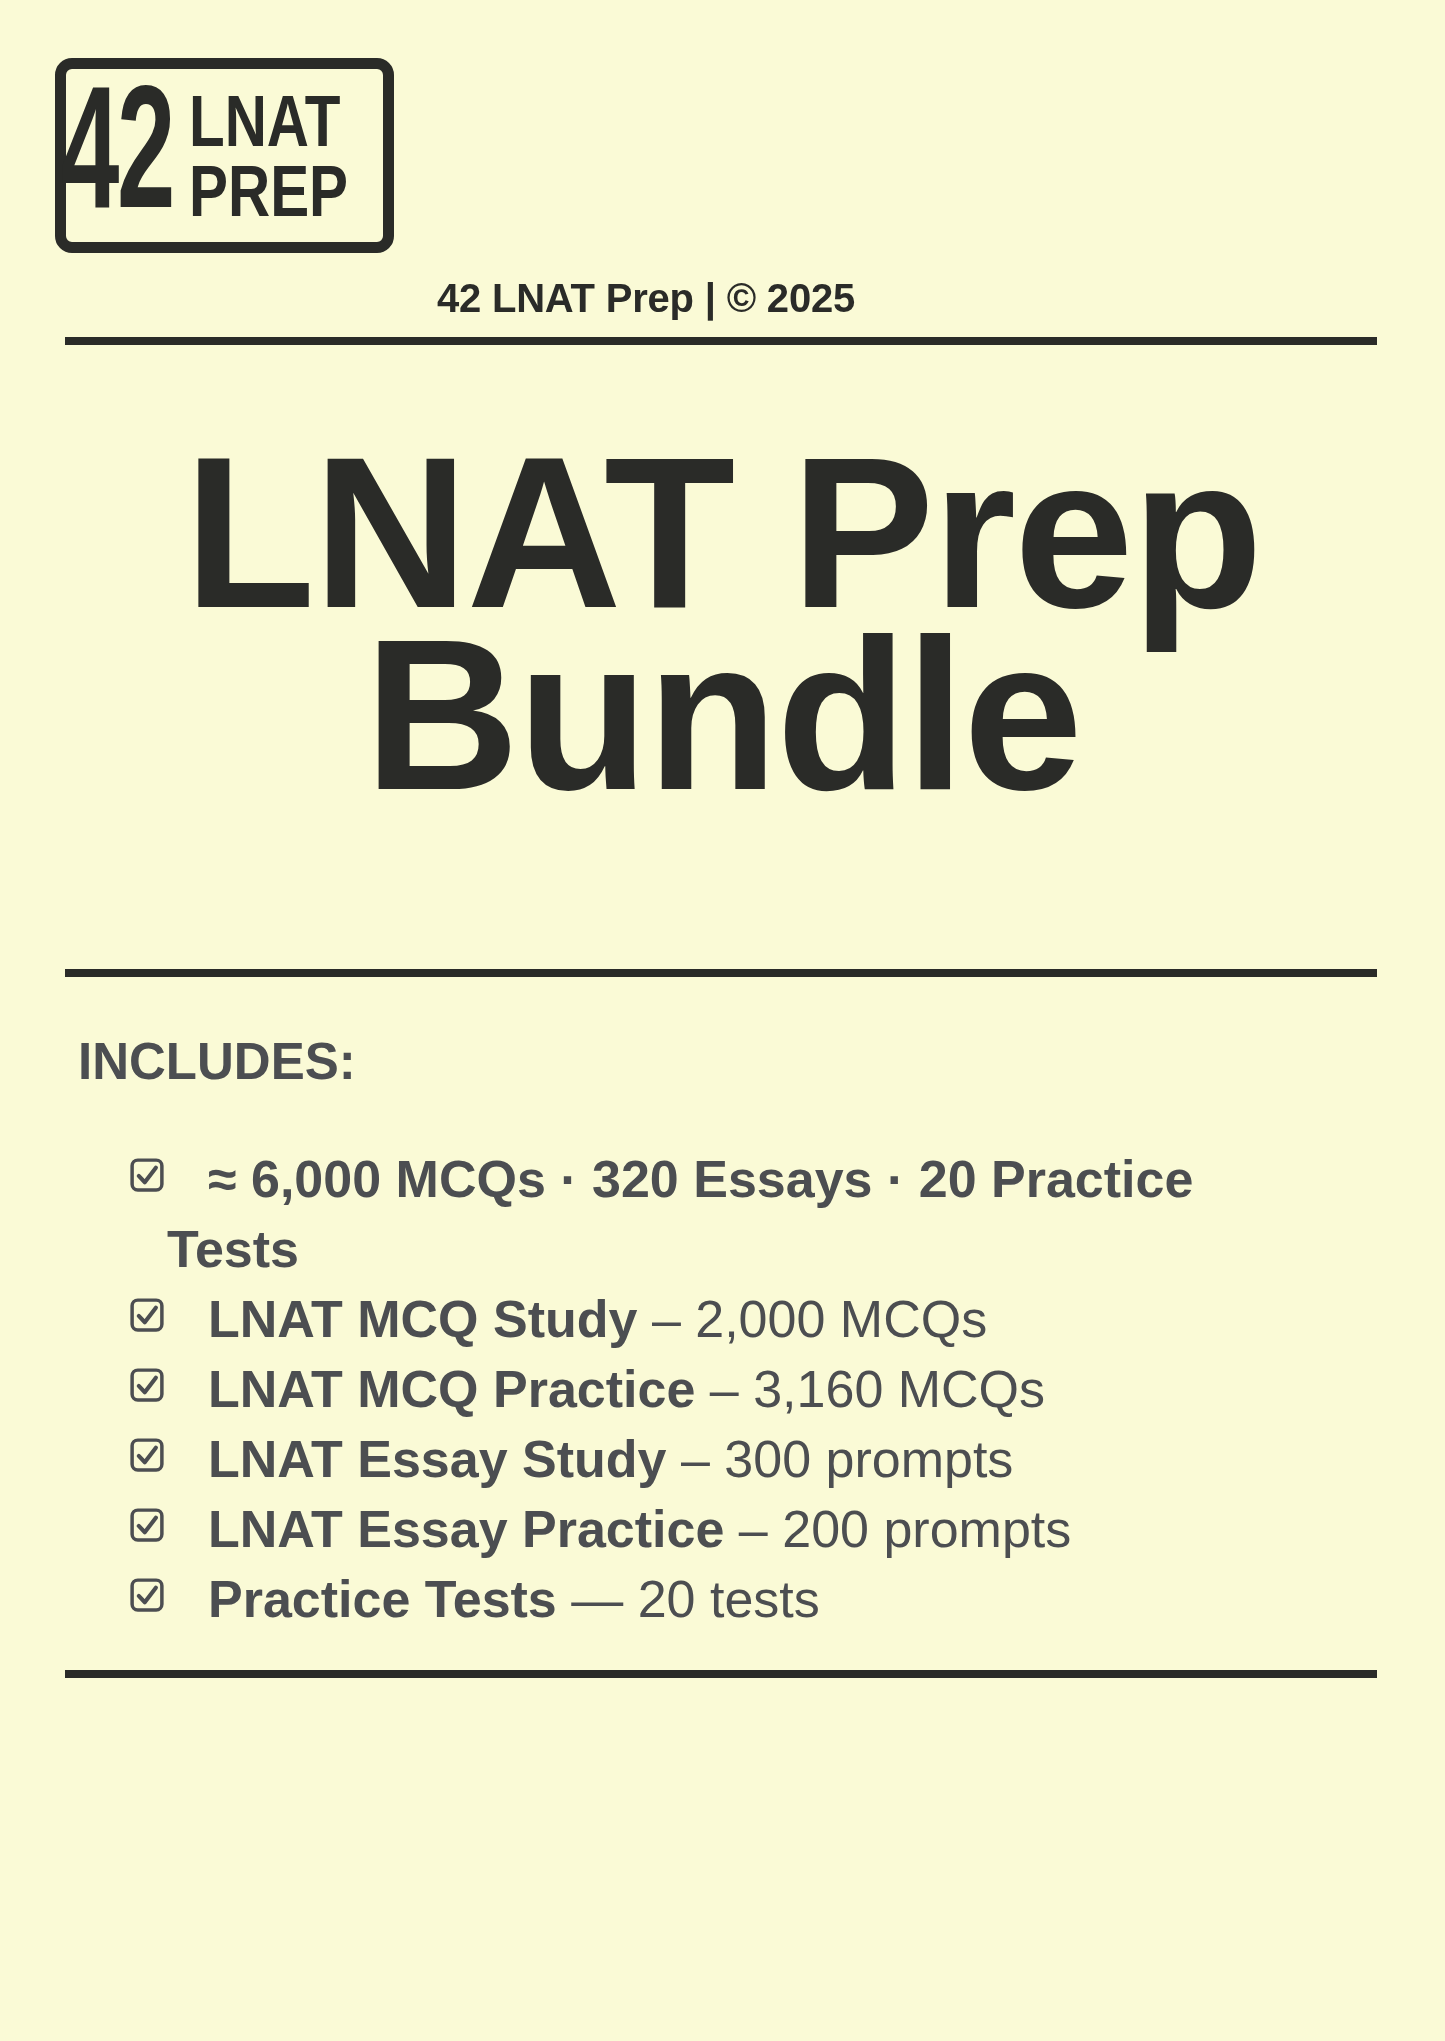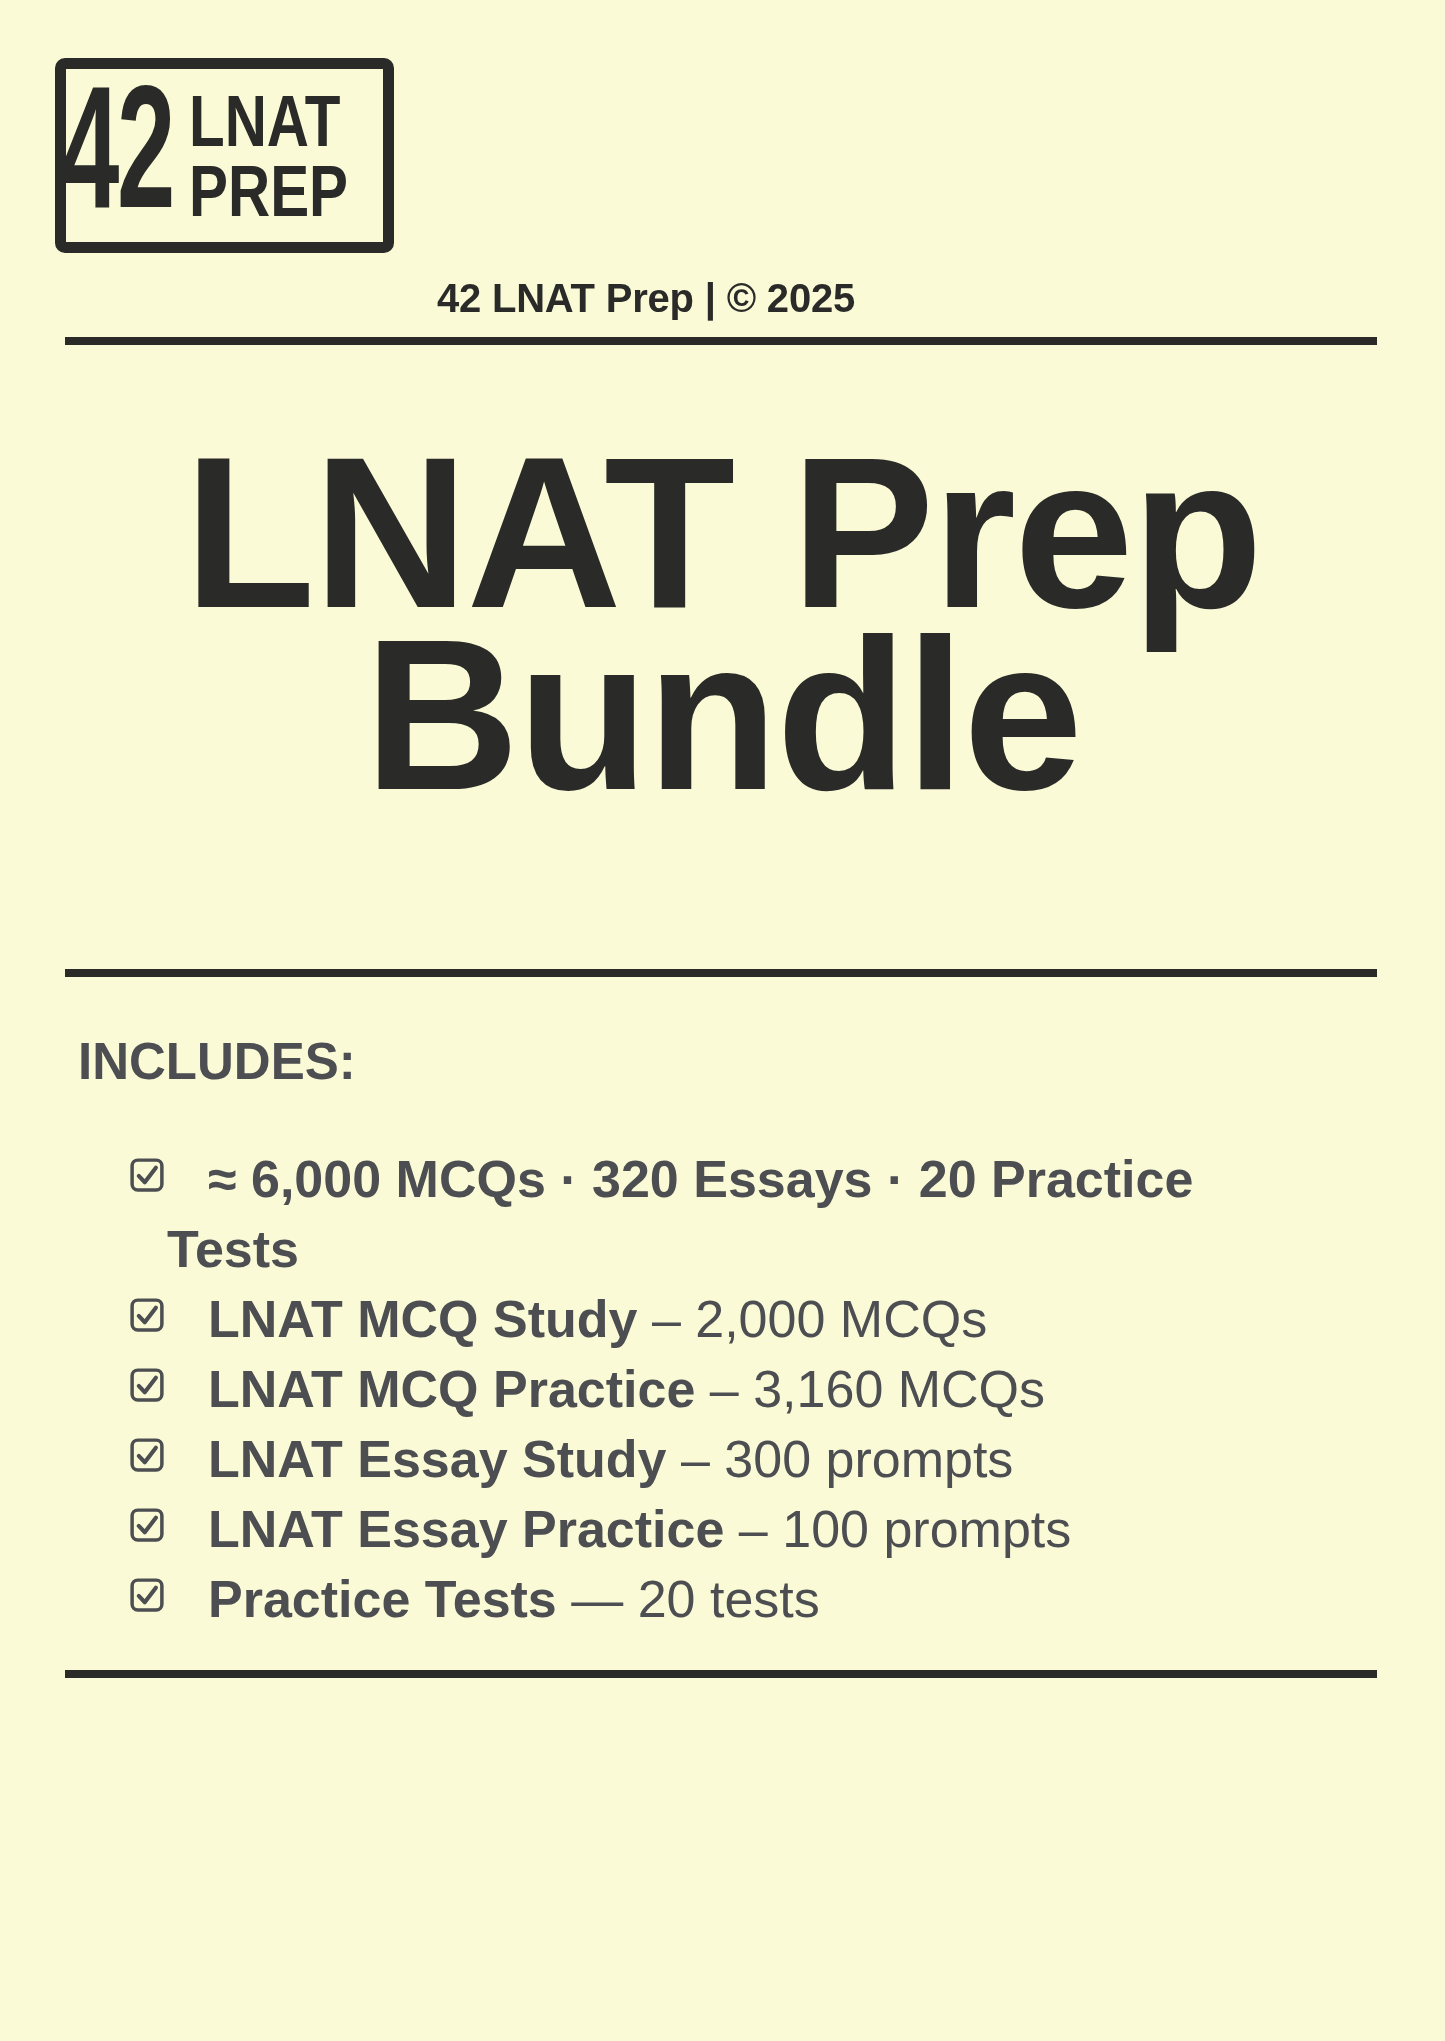--- a/index.html
+++ b/index.html
@@ -21,21 +21,21 @@
     overflow:hidden;
   }
 
   
   .logo{
     position:absolute;
     left:55px; top:58px;
     width:339px; height:195px;
     box-sizing:border-box;
     border:11px solid var(--ink);
-    border-radius:10px;
+    border-radius:17px;
     display:flex;
     align-items:center;
     justify-content:center;
     gap:10px;
   }
   .logo-number-box{
     width:118px; height:136px;
     overflow:visible;
     margin-top:-14px;
   }
@@ -191,21 +191,21 @@
       <svg class="checkbox" viewBox="0 0 24 24" fill="none" stroke="#4C4E51" stroke-width="2.2">
           <rect x="2.6" y="2.6" width="18.8" height="18.8" rx="3.6"></rect>
           <path d="M6.8 12.6 L10.6 16.6 L17.6 7.4" stroke-width="2.6" stroke-linecap="round" stroke-linejoin="round"></path>
         </svg><span class="item-name">LNAT Essay Study</span><span class="item-detail"> – 300 prompts</span>
     </div>
 
     <div class="item">
       <svg class="checkbox" viewBox="0 0 24 24" fill="none" stroke="#4C4E51" stroke-width="2.2">
           <rect x="2.6" y="2.6" width="18.8" height="18.8" rx="3.6"></rect>
           <path d="M6.8 12.6 L10.6 16.6 L17.6 7.4" stroke-width="2.6" stroke-linecap="round" stroke-linejoin="round"></path>
-        </svg><span class="item-name">LNAT Essay Practice</span><span class="item-detail"> – 100 prompts</span>
+        </svg><span class="item-name">LNAT Essay Practice</span><span class="item-detail"> – 200 prompts</span>
     </div>
 
     <div class="item">
       <svg class="checkbox" viewBox="0 0 24 24" fill="none" stroke="#4C4E51" stroke-width="2.2">
           <rect x="2.6" y="2.6" width="18.8" height="18.8" rx="3.6"></rect>
           <path d="M6.8 12.6 L10.6 16.6 L17.6 7.4" stroke-width="2.6" stroke-linecap="round" stroke-linejoin="round"></path>
         </svg><span class="item-name">Practice Tests</span><span class="item-detail"> — 20 tests</span>
     </div>
 
   </div>

